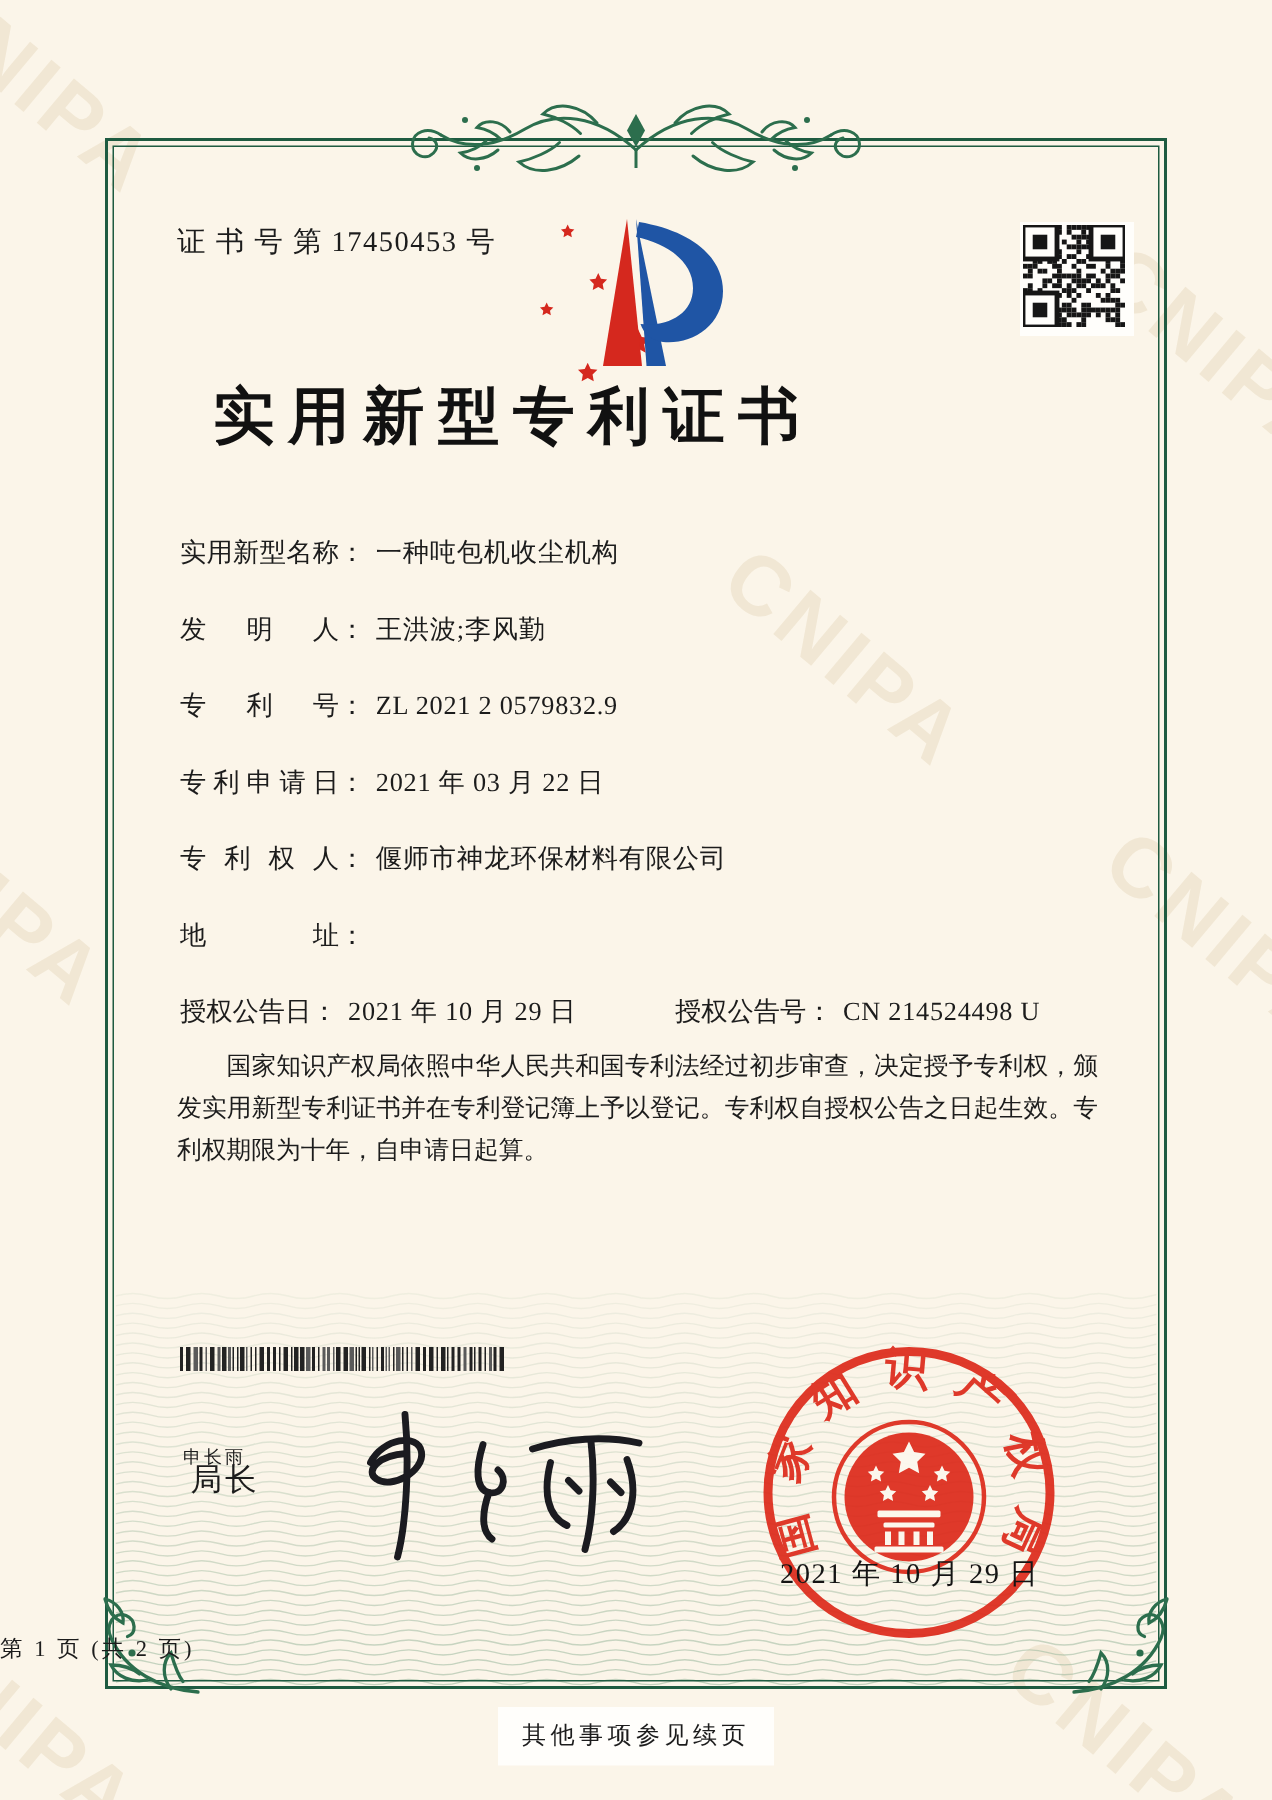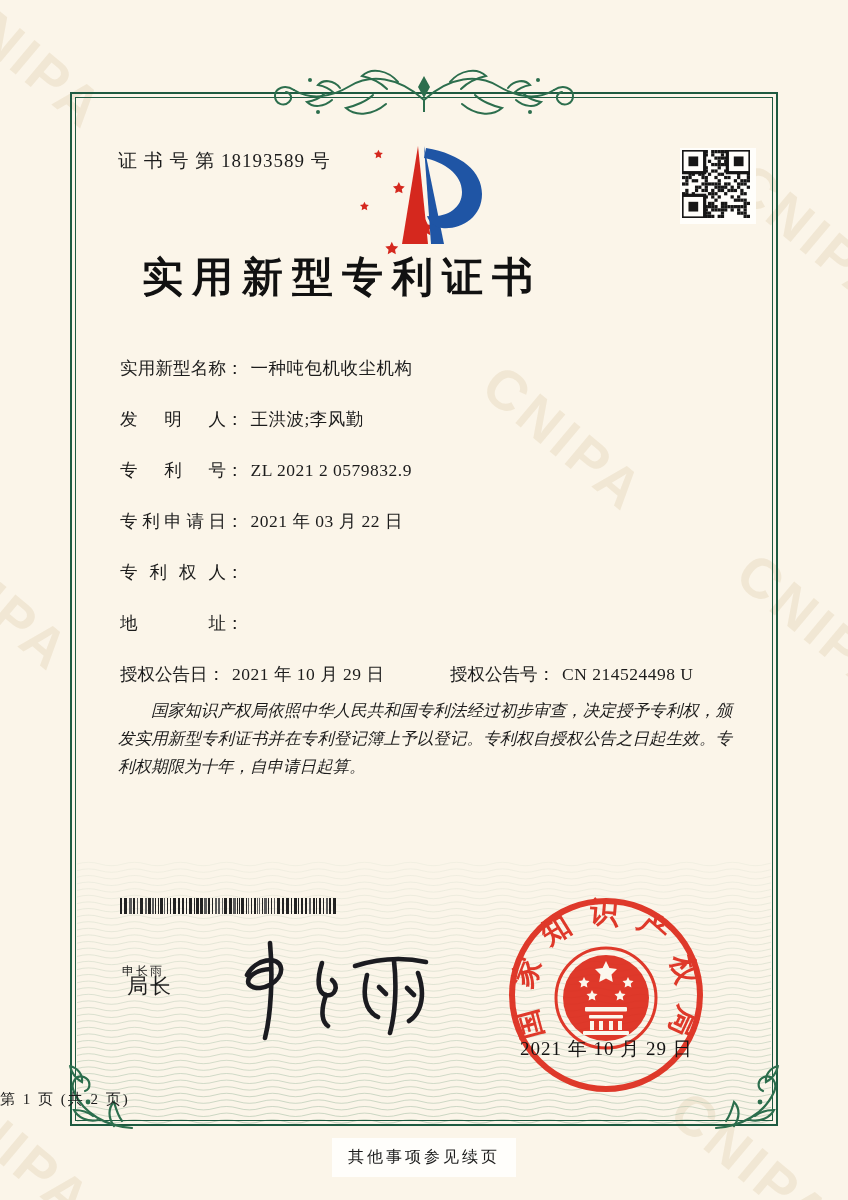--- a/index.html
+++ b/index.html
@@ -44,21 +44,21 @@
     display:inline-block;width:106px;
     text-align:justify;text-align-last:justify;text-justify:inter-character;
     white-space:nowrap;
   }
   .field .colon{display:inline-block;}
   .field .val{margin-left:7px;white-space:nowrap;letter-spacing:0.5px;}
   .grant-right{left:450px;}
   .grant-right .lbl{width:auto;text-align-last:auto;}
   
   .paras{left:118px;top:697px;width:614px;font-size:16.5px;line-height:28px;text-align:justify;}
-  .paras p{margin:0;text-indent:2em;font-style:italic;}
+  .paras p{margin:0;text-indent:2em;}
   
   .barcode{left:120px;top:898px;width:220px;height:16px;}
   .director-label{left:127px;top:972px;font-size:21px;letter-spacing:2px;}
   .director-name{left:122px;top:963px;font-size:12px;letter-spacing:2px;font-family:Liberation Serif, serif;}
   .signature{left:225px;top:935px;}
   .seal{left:506px;top:895px;}
   .seal-date{left:520px;top:1036px;font-size:19px;letter-spacing:1px;color:#141414;z-index:6;}
   .footer-page{left:0;top:1090px;width:848px;font-size:15px;letter-spacing:2px;}
   .note-box{
     left:0;top:1138px;width:848px;text-align:center;
@@ -160,21 +160,21 @@
 <svg class="abs z3" style="left:714px;top:1058px" width="76" height="76" viewBox="0 0 76 76" xmlns="http://www.w3.org/2000/svg">
   <g transform="translate(76,0) scale(-1,1)" fill="none" stroke="#2c6e4d" stroke-width="2.2" stroke-linecap="round">
     <path d="M74,70 C48,68 26,56 16,34 c-4,-9 2,-18 10,-15 c7,3 7,12 1,14"></path>
     <path d="M40,62 c-10,2 -20,-2 -24,-10 c7,0 14,2 19,6"></path>
     <path d="M56,68 c-6,-8 -6,-18 0,-24 c2,7 4,14 8,19"></path>
     <path d="M12,8 c8,2 13,9 12,16 c-6,-3 -10,-8 -12,-16"></path>
     <circle cx="30" cy="44" r="2.4" fill="#2c6e4d" stroke="none"></circle>
   </g>
 </svg>
 
-<div class="abs cert-no z3">证 书 号 第 18193589 号</div>
+<div class="abs cert-no z3">证 书 号 第 17450453 号</div>
 
 <div class="abs qr-wrap z3">
   <svg id="qr" width="68" height="68" xmlns="http://www.w3.org/2000/svg">
       <rect x="22.666666666666668" y="0" width="3.238095238095238" height="3.238095238095238" fill="#161616"></rect>
       <rect x="29.142857142857142" y="0" width="3.238095238095238" height="3.238095238095238" fill="#161616"></rect>
       <rect x="32.38095238095238" y="0" width="3.238095238095238" height="3.238095238095238" fill="#161616"></rect>
       <rect x="35.61904761904762" y="0" width="3.238095238095238" height="3.238095238095238" fill="#161616"></rect>
       <rect x="38.85714285714286" y="0" width="3.238095238095238" height="3.238095238095238" fill="#161616"></rect>
       <rect x="42.095238095238095" y="0" width="3.238095238095238" height="3.238095238095238" fill="#161616"></rect>
       <rect x="22.666666666666668" y="3.238095238095238" width="3.238095238095238" height="3.238095238095238" fill="#161616"></rect>
@@ -359,20 +359,21 @@
   <span class="val">ZL 2021 2 0579832.9</span>
 </div>
 <div class="abs field z3" style="top:509px">
   <span class="lbl">专利申请日</span>
     <span class="colon">：</span>
   <span class="val">2021 年 03 月 22 日</span>
 </div>
 <div class="abs field z3" style="top:560px">
   <span class="lbl">专利权人</span>
     <span class="colon">：</span>
+  <span class="val">偃师市神龙环保材料有限公司</span>
 </div>
 <div class="abs field z3" style="top:611px">
   <span class="lbl">地址</span>
     <span class="colon">：</span>
 </div>
 <div class="abs field z3" style="top:662px">
   <span class="lbl" style="width:auto;text-align-last:auto">授权公告日</span>
     <span class="colon">：</span>
   <span class="val">2021 年 10 月 29 日</span>
 </div>

